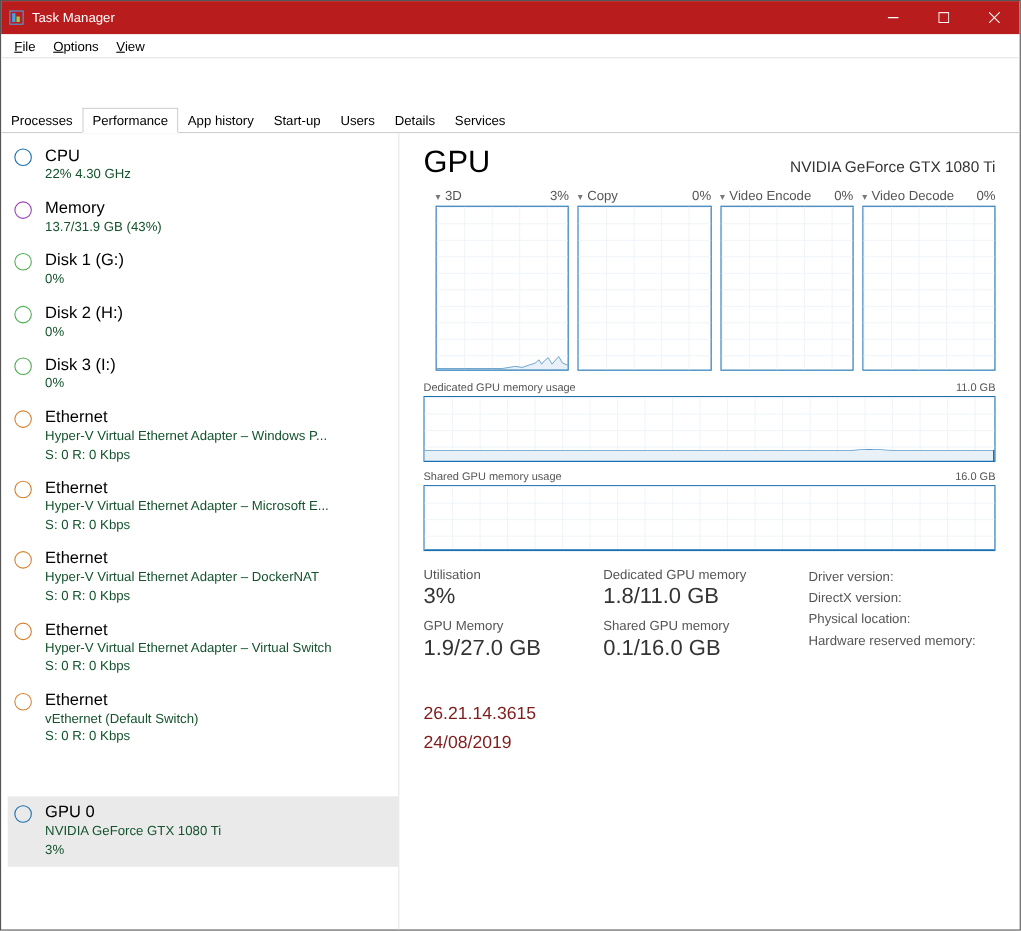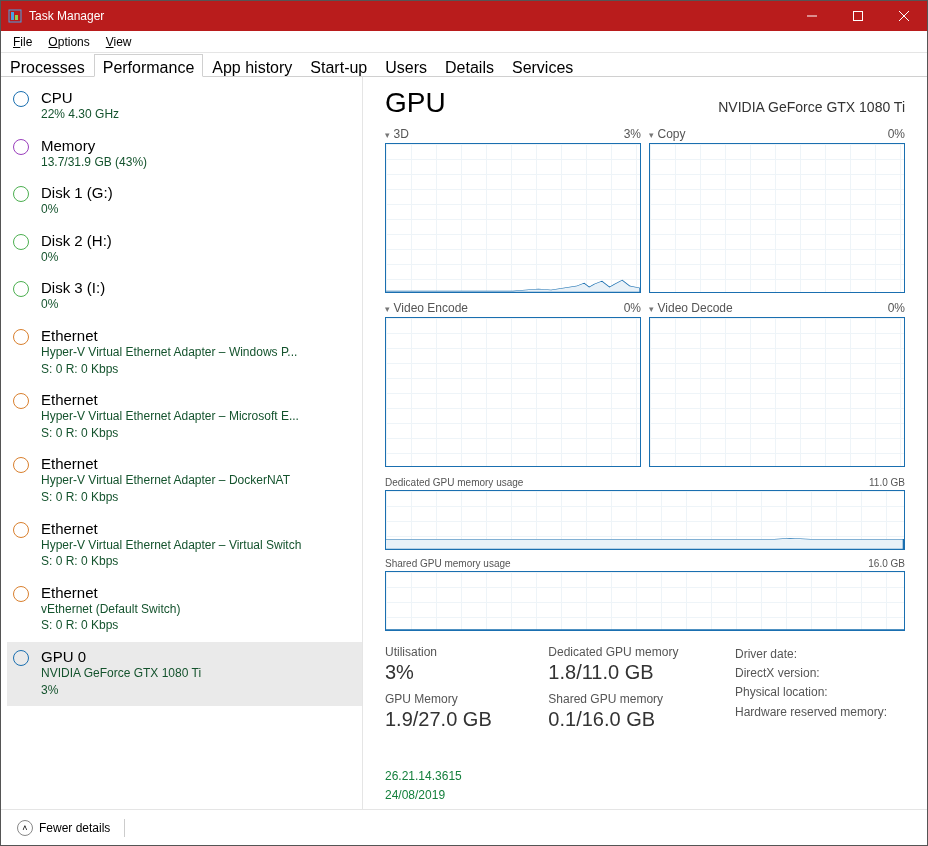--- a/index.html
+++ b/index.html
@@ -5,49 +5,49 @@
 * { box-sizing: border-box; margin: 0; padding: 0; font-family: "Segoe UI", Tahoma, sans-serif; }
 body { background: #fff; width: 928px; height: 846px; overflow: hidden; border: 1px solid #555; }
 .titlebar { background: #b91c1c; color: #fff; height: 30px; display: flex; align-items: center; padding-left: 6px; font-size: 12px; }
 .titlebar .icon { width: 16px; height: 16px; margin-right: 6px; display:inline-flex; align-items:center; justify-content:center;}
 .titlebar .spacer { flex: 1; }
 .titlebar .winbtns { display: flex; }
 .titlebar .winbtn { width: 46px; height: 30px; display: flex; align-items: center; justify-content: center; color: #fff; }
 .menubar { height: 22px; display: flex; align-items: center; padding: 2px 4px; font-size: 12px; border-bottom: 1px solid #e5e5e5;}
 .menubar .item { padding: 2px 8px; }
 .menubar .item u { text-decoration: underline; }
-.tabs { display: flex; border-bottom: 1px solid #d0d0d0; font-size: 16px; height: 24px; align-items: stretch; }
+.tabs { display: flex; border-bottom: 1px solid #d0d0d0; font-size: 12px; height: 24px; align-items: stretch; margin-top: 44px; }
 .tab { padding: 4px 8px 3px; border: 1px solid transparent; border-bottom: none; position: relative; top:1px;}
 .tab.active { border-color: #d0d0d0; background: #fff; border-bottom: 1px solid #fff;}
 .content { display: flex; height: calc(100% - 30px - 22px - 24px - 36px); }
 .sidebar { width: 362px; border-right: 1px solid #e5e5e5; overflow-y: auto; padding: 6px 0 6px 6px; }
 .sb-item { display: flex; padding: 6px 8px 8px 6px; cursor: default; }
-.sb-item.selected { background: #eaeaea; }
+.sb-item.selected { background: #eaeaea; margin-top: 38px; }
 .sb-icon { width: 18px; height: 18px; margin-right: 10px; margin-top: 2px; flex-shrink:0;}
 .sb-text .title { font-size: 15px; color: #000; }
 .sb-text .sub { font-size: 12px; color: #14532d; margin-top: 1px; line-height:1.3; white-space: nowrap; overflow: hidden; text-overflow: ellipsis; max-width: 300px;}
 .main { flex: 1; padding: 10px 22px 10px 22px; overflow:hidden;}
 .main-header { display: flex; align-items: baseline; justify-content: space-between; margin-bottom: 8px;}
 .main-header h1 { font-size: 28px; font-weight: 400; }
 .main-header .model { font-size: 14px; color: #333; }
-.chart-grid { display: grid; grid-template-columns: 1fr 1fr; gap: 8px; margin-bottom: 10px;}
+.chart-grid { display: grid; grid-template-columns: 1fr 1fr 1fr 1fr; gap: 8px; margin-bottom: 10px; margin-left: 11px;}
 .chart-box { }
 .chart-head { display: flex; justify-content: space-between; font-size: 12px; color: #555; margin-bottom: 2px;}
 .chart-head .chev { color:#777; margin-right:4px; font-size:9px;}
 .chart-body { border: 1px solid #1a6fb0; height: 150px; position: relative; background: #fff; }
 .chart-body.small { height: 60px; }
 .grid-lines { position:absolute; inset:0; background-image: linear-gradient(to right, #eef4f8 1px, transparent 1px), linear-gradient(to bottom, #eef4f8 1px, transparent 1px); background-size: 25px 15px;}
 .mem-section { margin-bottom: 8px;}
 .mem-head { display:flex; justify-content:space-between; font-size:10px; color:#555; margin-bottom:2px;}
 .stats { display:flex; gap: 28px; font-size:12px; margin-top:14px; flex-wrap:wrap;justify-content:space-between;}
 .stat-col { }
 .stat-label { color:#555; font-size:12px; margin-bottom:2px;}
 .stat-value { font-size:20px; color:#333; margin-bottom:8px;}
 .info-col { font-size:12px; color:#555; line-height:1.6; min-width:170px;}
-.info-vals { font-size:12px; color:#15803d; line-height:1.6;}
+.info-vals { font-size:16px; color:#7f1d1d; line-height:1.6;}
 .footer { height: 36px; border-top: 1px solid #e5e5e5; display:flex; align-items:center; padding: 0 10px; font-size:12px;}
 .footer .fbtn { display:flex; align-items:center; gap:6px; padding: 2px 6px;}
 .footer .sep { width:1px; height:18px; background:#ccc; margin: 0 8px;}
 .footer a { color:#0066cc; text-decoration:none;}
 .circ { width:16px; height:16px; border-radius:50%; border:1.5px solid;}
 svg.spark { position:absolute; inset:0; width:100%; height:100%;}
 </style>
 </head>
 <body>
 
@@ -287,21 +287,21 @@
         <div class="stat-label">GPU Memory</div>
         <div class="stat-value">1.9/27.0 GB</div>
       </div>
       <div class="stat-col">
         <div class="stat-label">Dedicated GPU memory</div>
         <div class="stat-value">1.8/11.0 GB</div>
         <div class="stat-label">Shared GPU memory</div>
         <div class="stat-value">0.1/16.0 GB</div>
       </div>
       <div class="info-col">
-        <div>Driver date:</div>
+        <div>Driver version:</div>
         <div>DirectX version:</div>
         <div>Physical location:</div>
         <div>Hardware reserved memory:</div>
       </div>
       <div class="info-vals">
         <div>26.21.14.3615</div>
         <div>24/08/2019</div>
 
       </div>
     </div>

